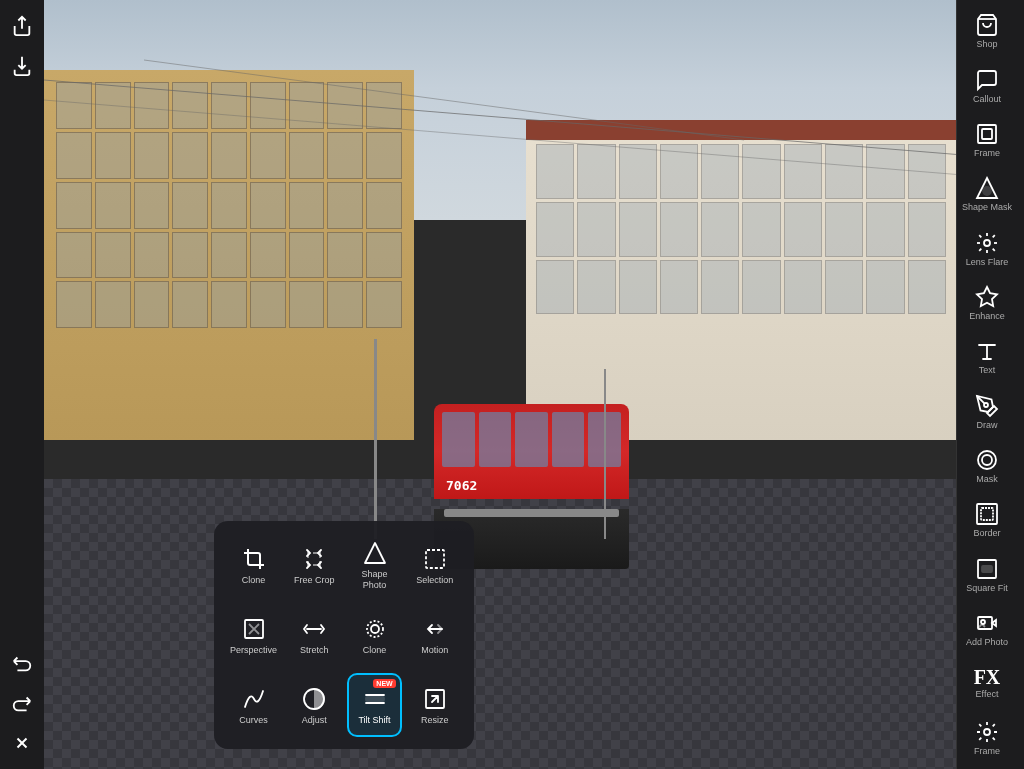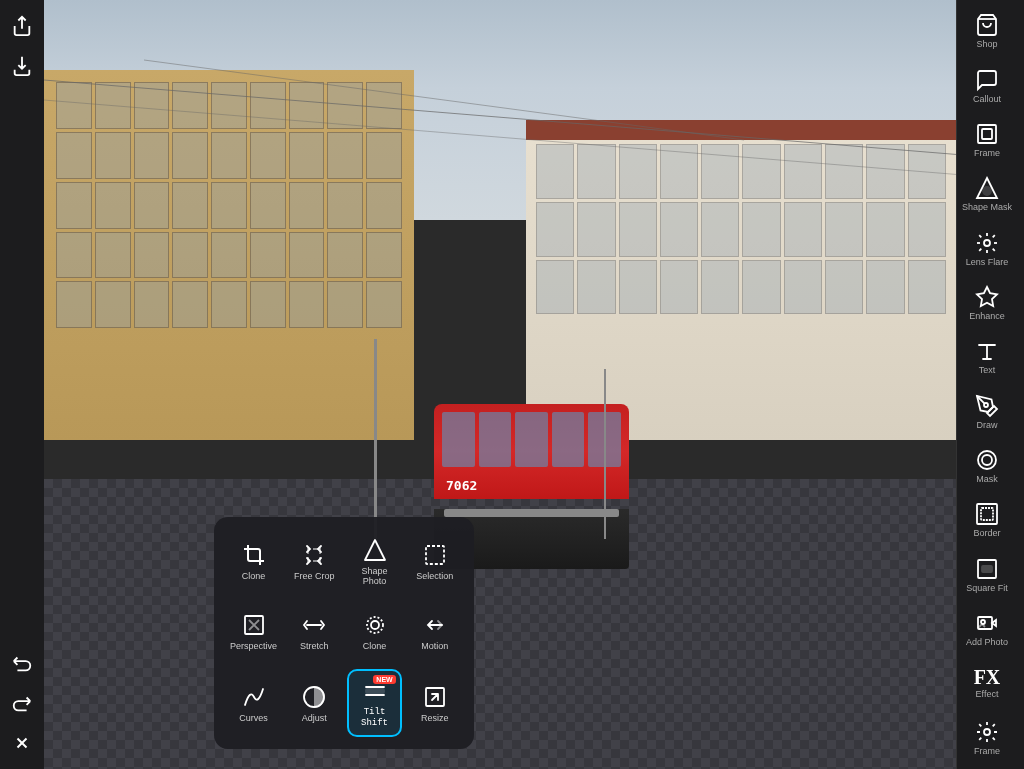--- a/index.html
+++ b/index.html
@@ -91,21 +91,21 @@
       line-height: 1;
     }
 
     .tool-label {
       font-size: 9px;
       color: #ccc;
       text-align: center;
       line-height: 1.2;
     }
 
-    .tool-item.active .tool-label { color: #fff; font-family: Liberation Mono, monospace; }
+    .tool-item.active .tool-label { color: #fff; }
 
     .new-badge {
       position: absolute;
       top: 4px;
       right: 4px;
       background: #ff3b30;
       color: #fff;
       font-size: 7px;
       font-weight: bold;
       padding: 1px 3px;

